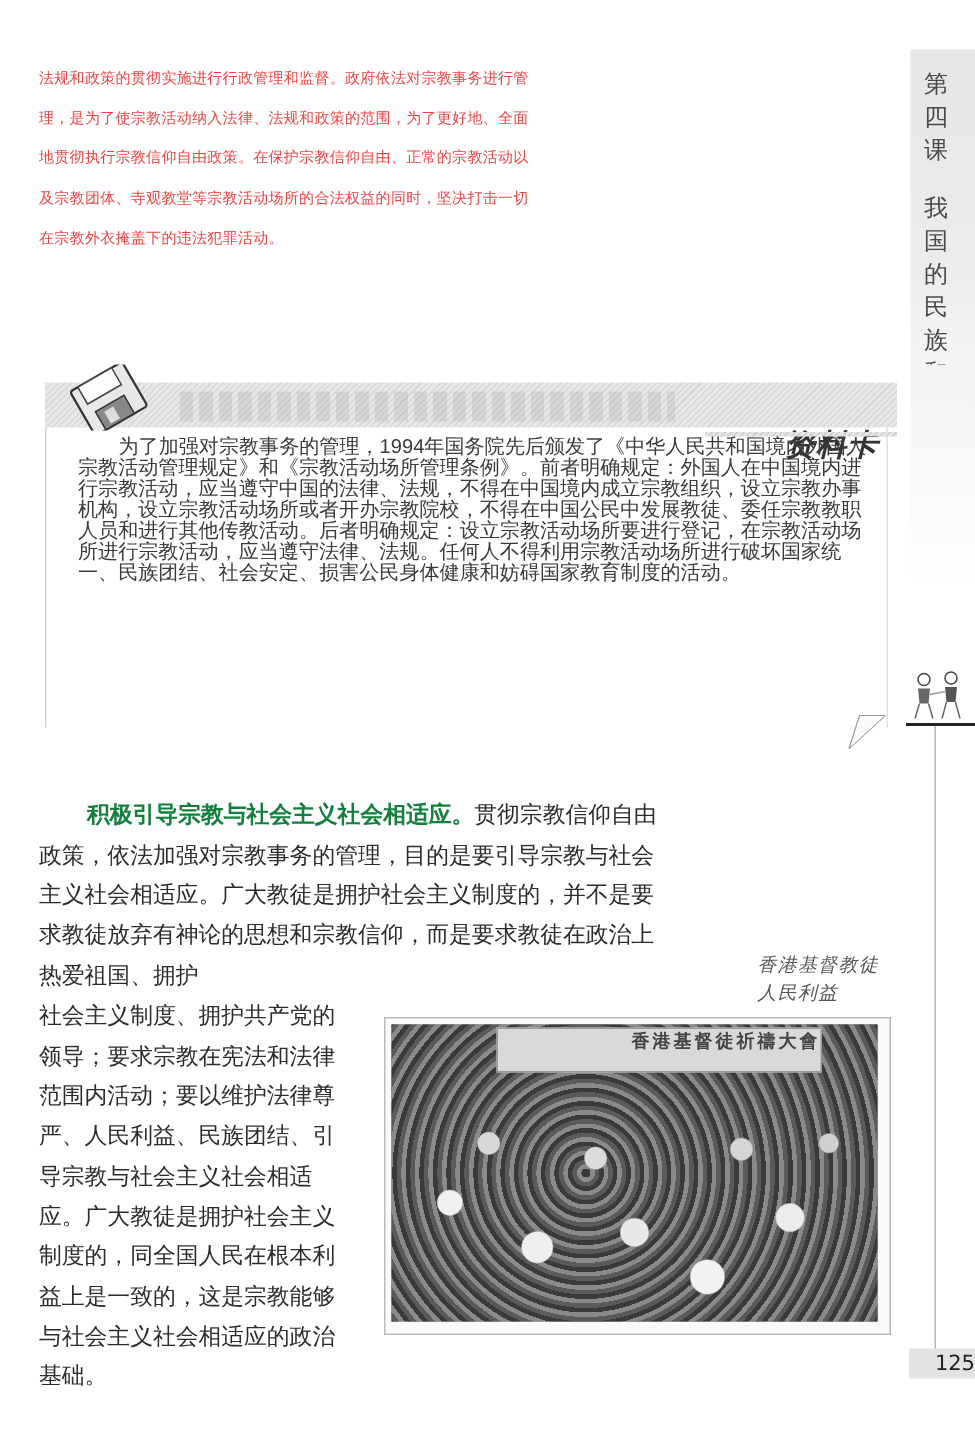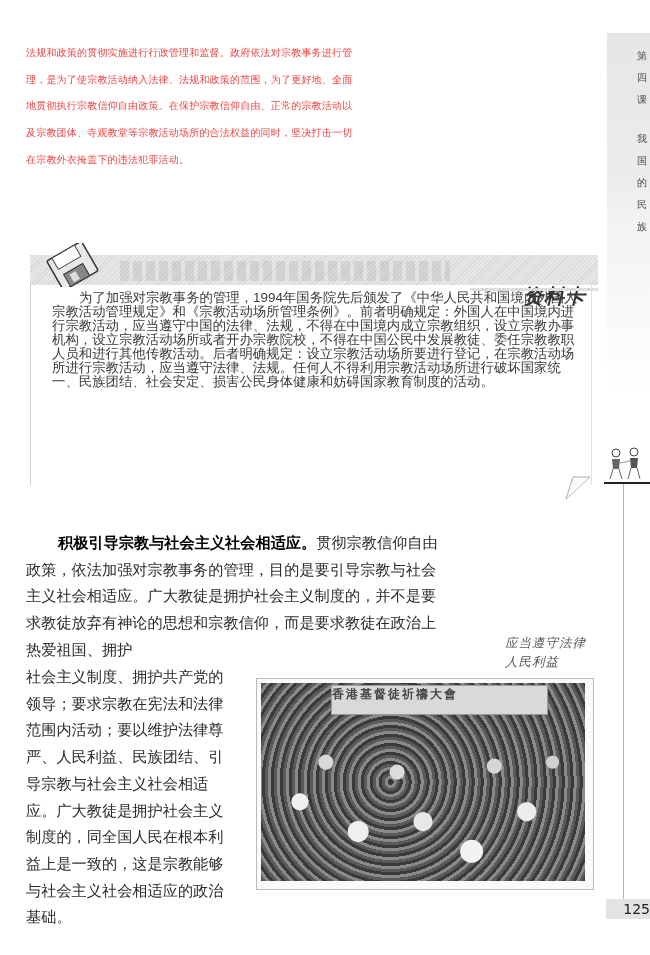--- a/index.html
+++ b/index.html
@@ -7,22 +7,22 @@
     width: 650px; height: 955px; position: relative; overflow: hidden;
     background: #ffffff;
     font-family: "DejaVu Serif", "Liberation Serif", serif;
     color: #2a2a2a;
   }
   .side-tab {
     position: absolute; left: 607px; top: 33px; width: 43px; height: 210px;
     background: linear-gradient(180deg, #e6e6e4 0%, #ececea 70%, #f6f6f5 100%);
   }
   .side-tab .v {
-    position: absolute; left: 26px; width: 18px;
-    font-family: "DejaVu Sans", sans-serif; font-size: 10px; line-height: 22px;
+    position: absolute; left: 8px; width: 18px;
+    font-family: "DejaVu Sans", sans-serif; font-size: 16px; line-height: 22px;
     color: #4a4a4a; text-align: center; word-break: break-all;
   }
   .side-tab .lesson { top: 12px; }
   .side-tab .title { top: 95px; }
   .side-fade {
     position: absolute; left: 607px; top: 243px; width: 43px; height: 150px;
     background: linear-gradient(180deg, #f4f4f3 0%, #ffffff 100%);
   }
   .kids {
     position: absolute; left: 606px; top: 445px; width: 40px; height: 38px;
@@ -70,21 +70,21 @@
     position: absolute; left: 52px; top: 291px; width: 530px;
     font-family: Liberation Sans, sans-serif; font-size: 13.4px; line-height: 14px;
     color: #3a3a3a; margin: 0;
   }
   .corner-fold { position: absolute; left: 565px; top: 476px; width: 26px; height: 24px; }
 
   .section {
     position: absolute; left: 26px; top: 530px; width: 415px;
     font-size: 15.2px; line-height: 26.7px; color: #2c2c2c; margin: 0;
   }
-  .section .lead { font-weight: bold; color: #000000; font-family: "DejaVu Sans", sans-serif; }
+  .section .lead { font-weight: bold; color: #15803d; font-family: "DejaVu Sans", sans-serif; }
   .section .indent { display: inline-block; width: 32px; }
   .narrow {
     position: absolute; left: 26px; top: 664px; width: 200px;
     font-size: 15.2px; line-height: 26.7px; color: #2c2c2c; margin: 0;
   }
 
   .caption {
     position: absolute; left: 505px; top: 633px; width: 100px;
     font-family: "DejaVu Sans", sans-serif; font-style: italic;
     font-size: 12.5px; line-height: 19px; color: #555; letter-spacing: 1px;
@@ -107,21 +107,21 @@
       radial-gradient(circle at 42% 45%, #dcdcdc 0 7px, transparent 8px),
       radial-gradient(circle at 72% 42%, #d5d5d5 0 7px, transparent 8px),
       radial-gradient(circle at 90% 40%, #d0d0d0 0 6px, transparent 7px),
       repeating-radial-gradient(circle at 40% 50%, #3a3a3a 0 3px, #8a8a8a 3px 6px, #5a5a5a 6px 9px),
       #555;
   }
   .banner {
     position: absolute; left: 70px; top: 2px; width: 215px; height: 28px;
     background: #d9d9d7; border: 1px solid #999;
     font-family: "DejaVu Sans", sans-serif; font-weight: bold; font-size: 12px;
-    color: #444; text-align: left; line-height: 16px; letter-spacing: 2px;
+    color: #444; text-align: right; line-height: 16px; letter-spacing: 2px;
   }
 </style>
 </head>
 <body>
 
 <div class="side-tab">
   <div class="v lesson">第四课</div>
   <div class="v title">我国的民族和宗教</div>
 </div>
 <div class="side-fade"></div>
@@ -161,20 +161,20 @@
   <path d="M25 1 L1 23" stroke="#888" stroke-width="1"></path>
   <path d="M25 1 L8 1 L1 23" fill="#fafafa" stroke="#999" stroke-width="0.8"></path>
 </svg>
 
 <p class="section">
   <span class="indent"></span><span class="lead">积极引导宗教与社会主义社会相适应。</span><span>贯彻宗教信仰自由政策，依法加强对宗教事务的管理，目的是要引导宗教与社会主义社会相适应。广大教徒是拥护社会主义制度的，并不是要求教徒放弃有神论的思想和宗教信仰，而是要求教徒在政治上热爱祖国、拥护</span>
 </p>
 <p class="narrow">社会主义制度、拥护共产党的领导；要求宗教在宪法和法律范围内活动；要以维护法律尊严、人民利益、民族团结、引导宗教与社会主义社会相适应。广大教徒是拥护社会主义制度的，同全国人民在根本利益上是一致的，这是宗教能够与社会主义社会相适应的政治基础。</p>
 
 <div class="caption">
-  <div>应当遵守法律</div>
+  <div>香港基督教徒</div>
   <div>人民利益</div>
 </div>
 <div class="caption-rule"></div>
 <div class="photo-frame"></div>
 <div class="photo" title="crowd of people cheering with raised arms">
   <div class="banner">香港基督徒祈禱大會</div>
 </div>
 
 </body></html>

